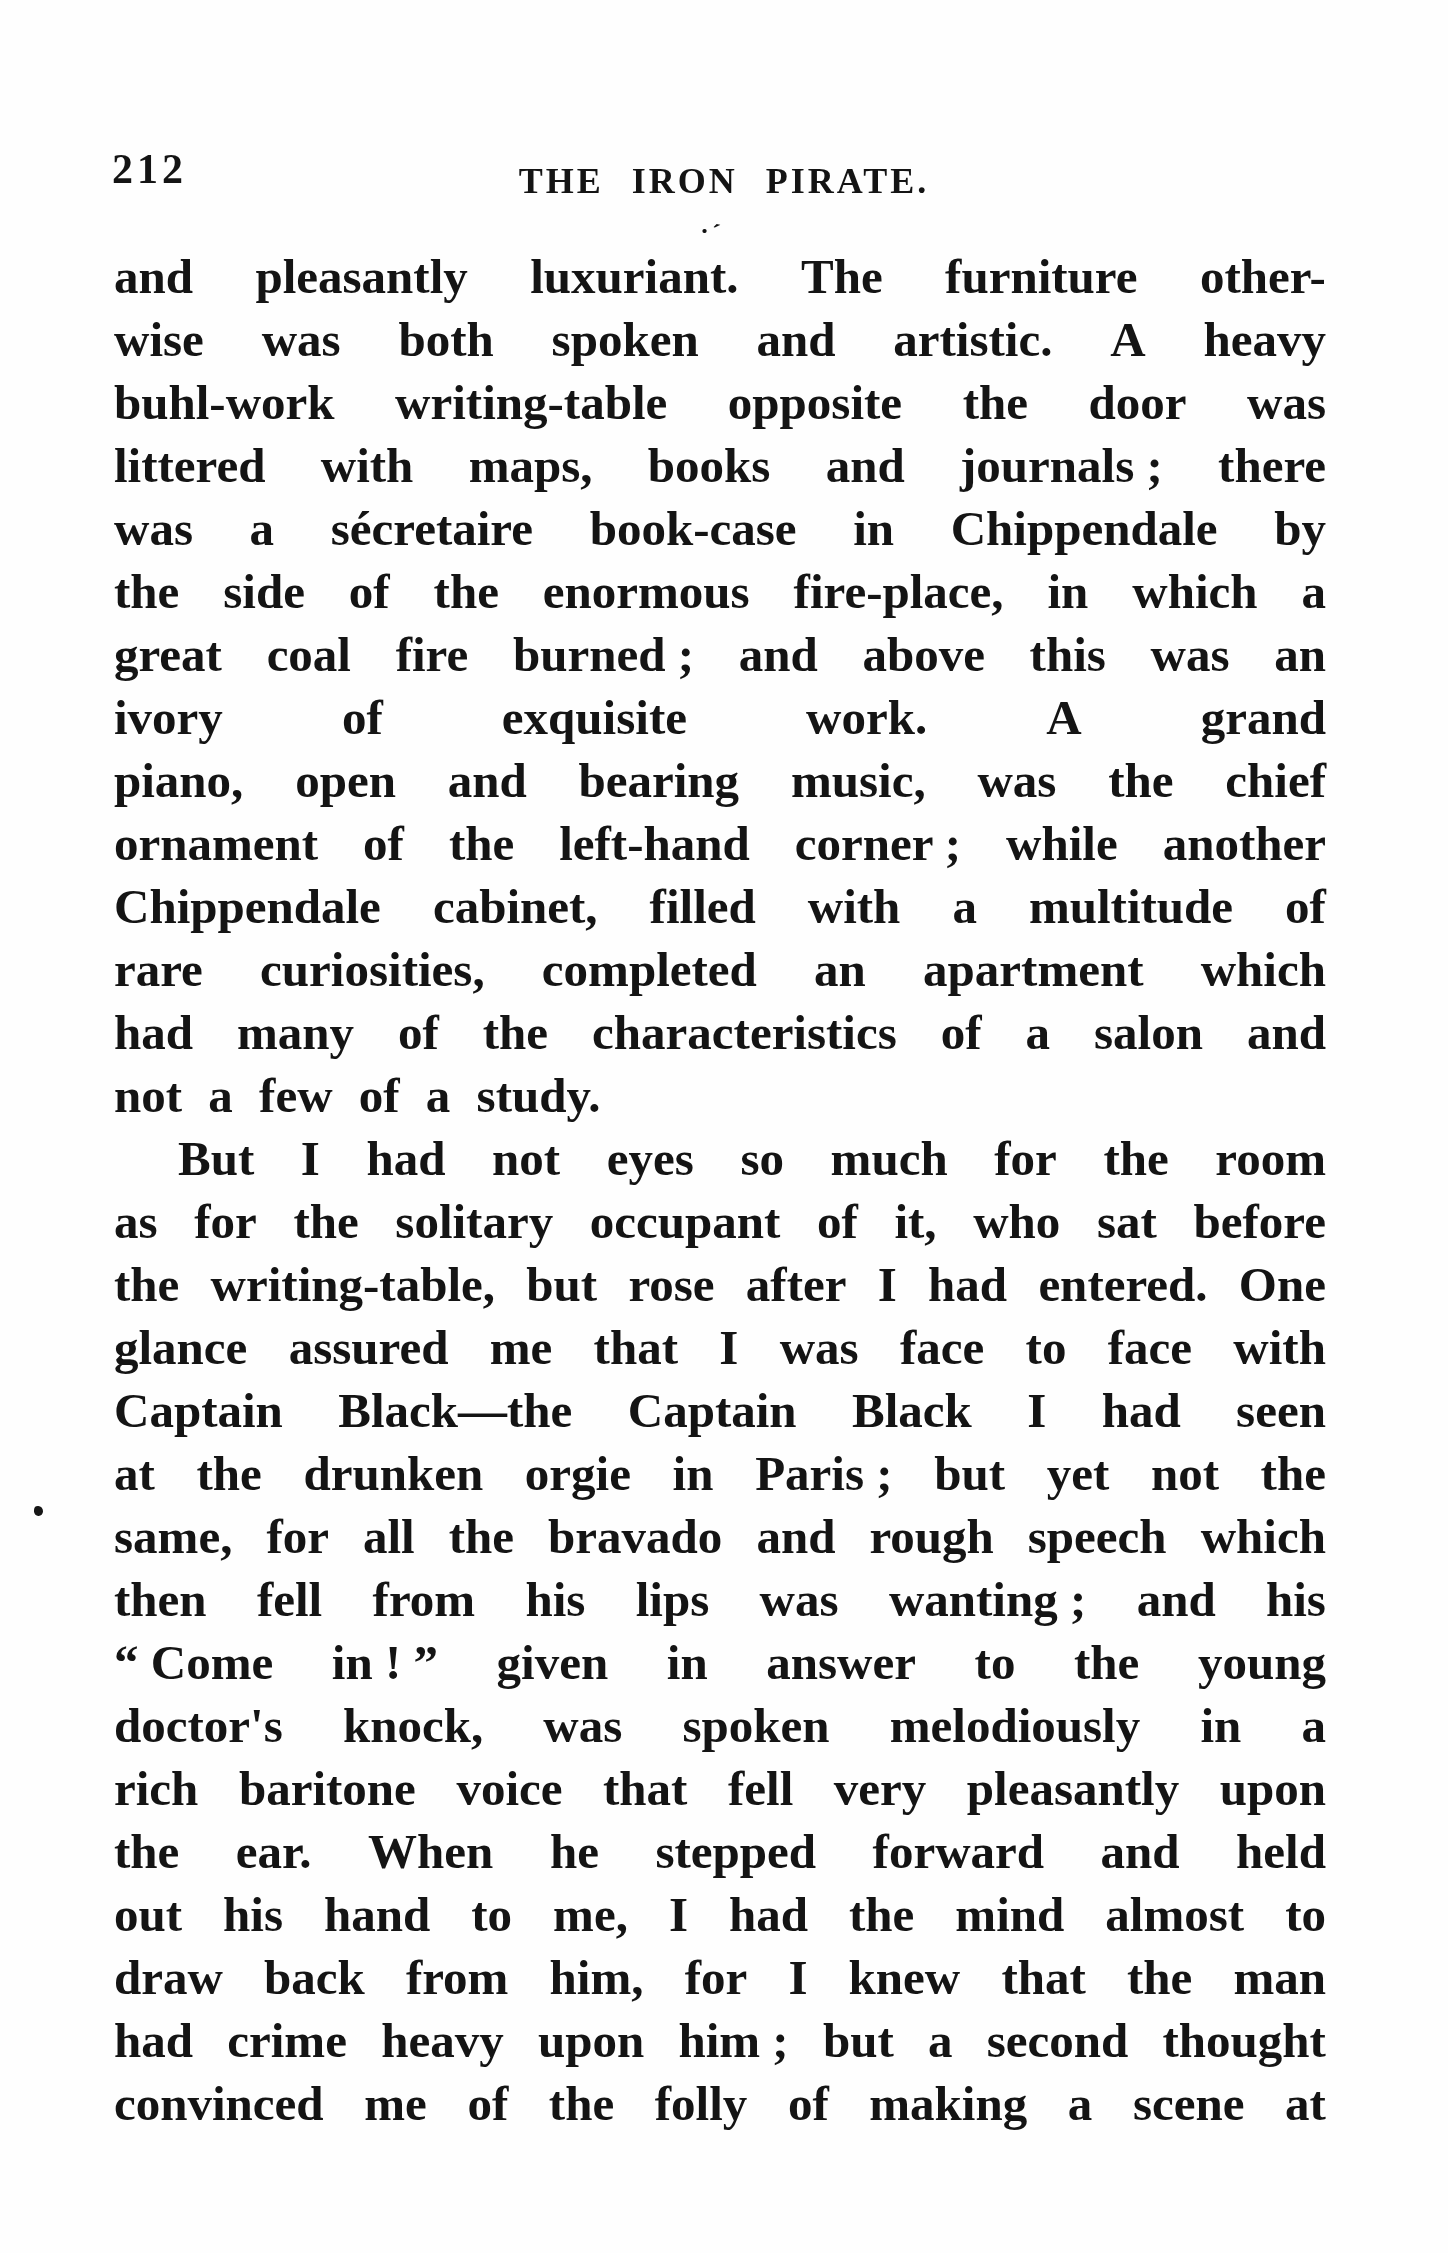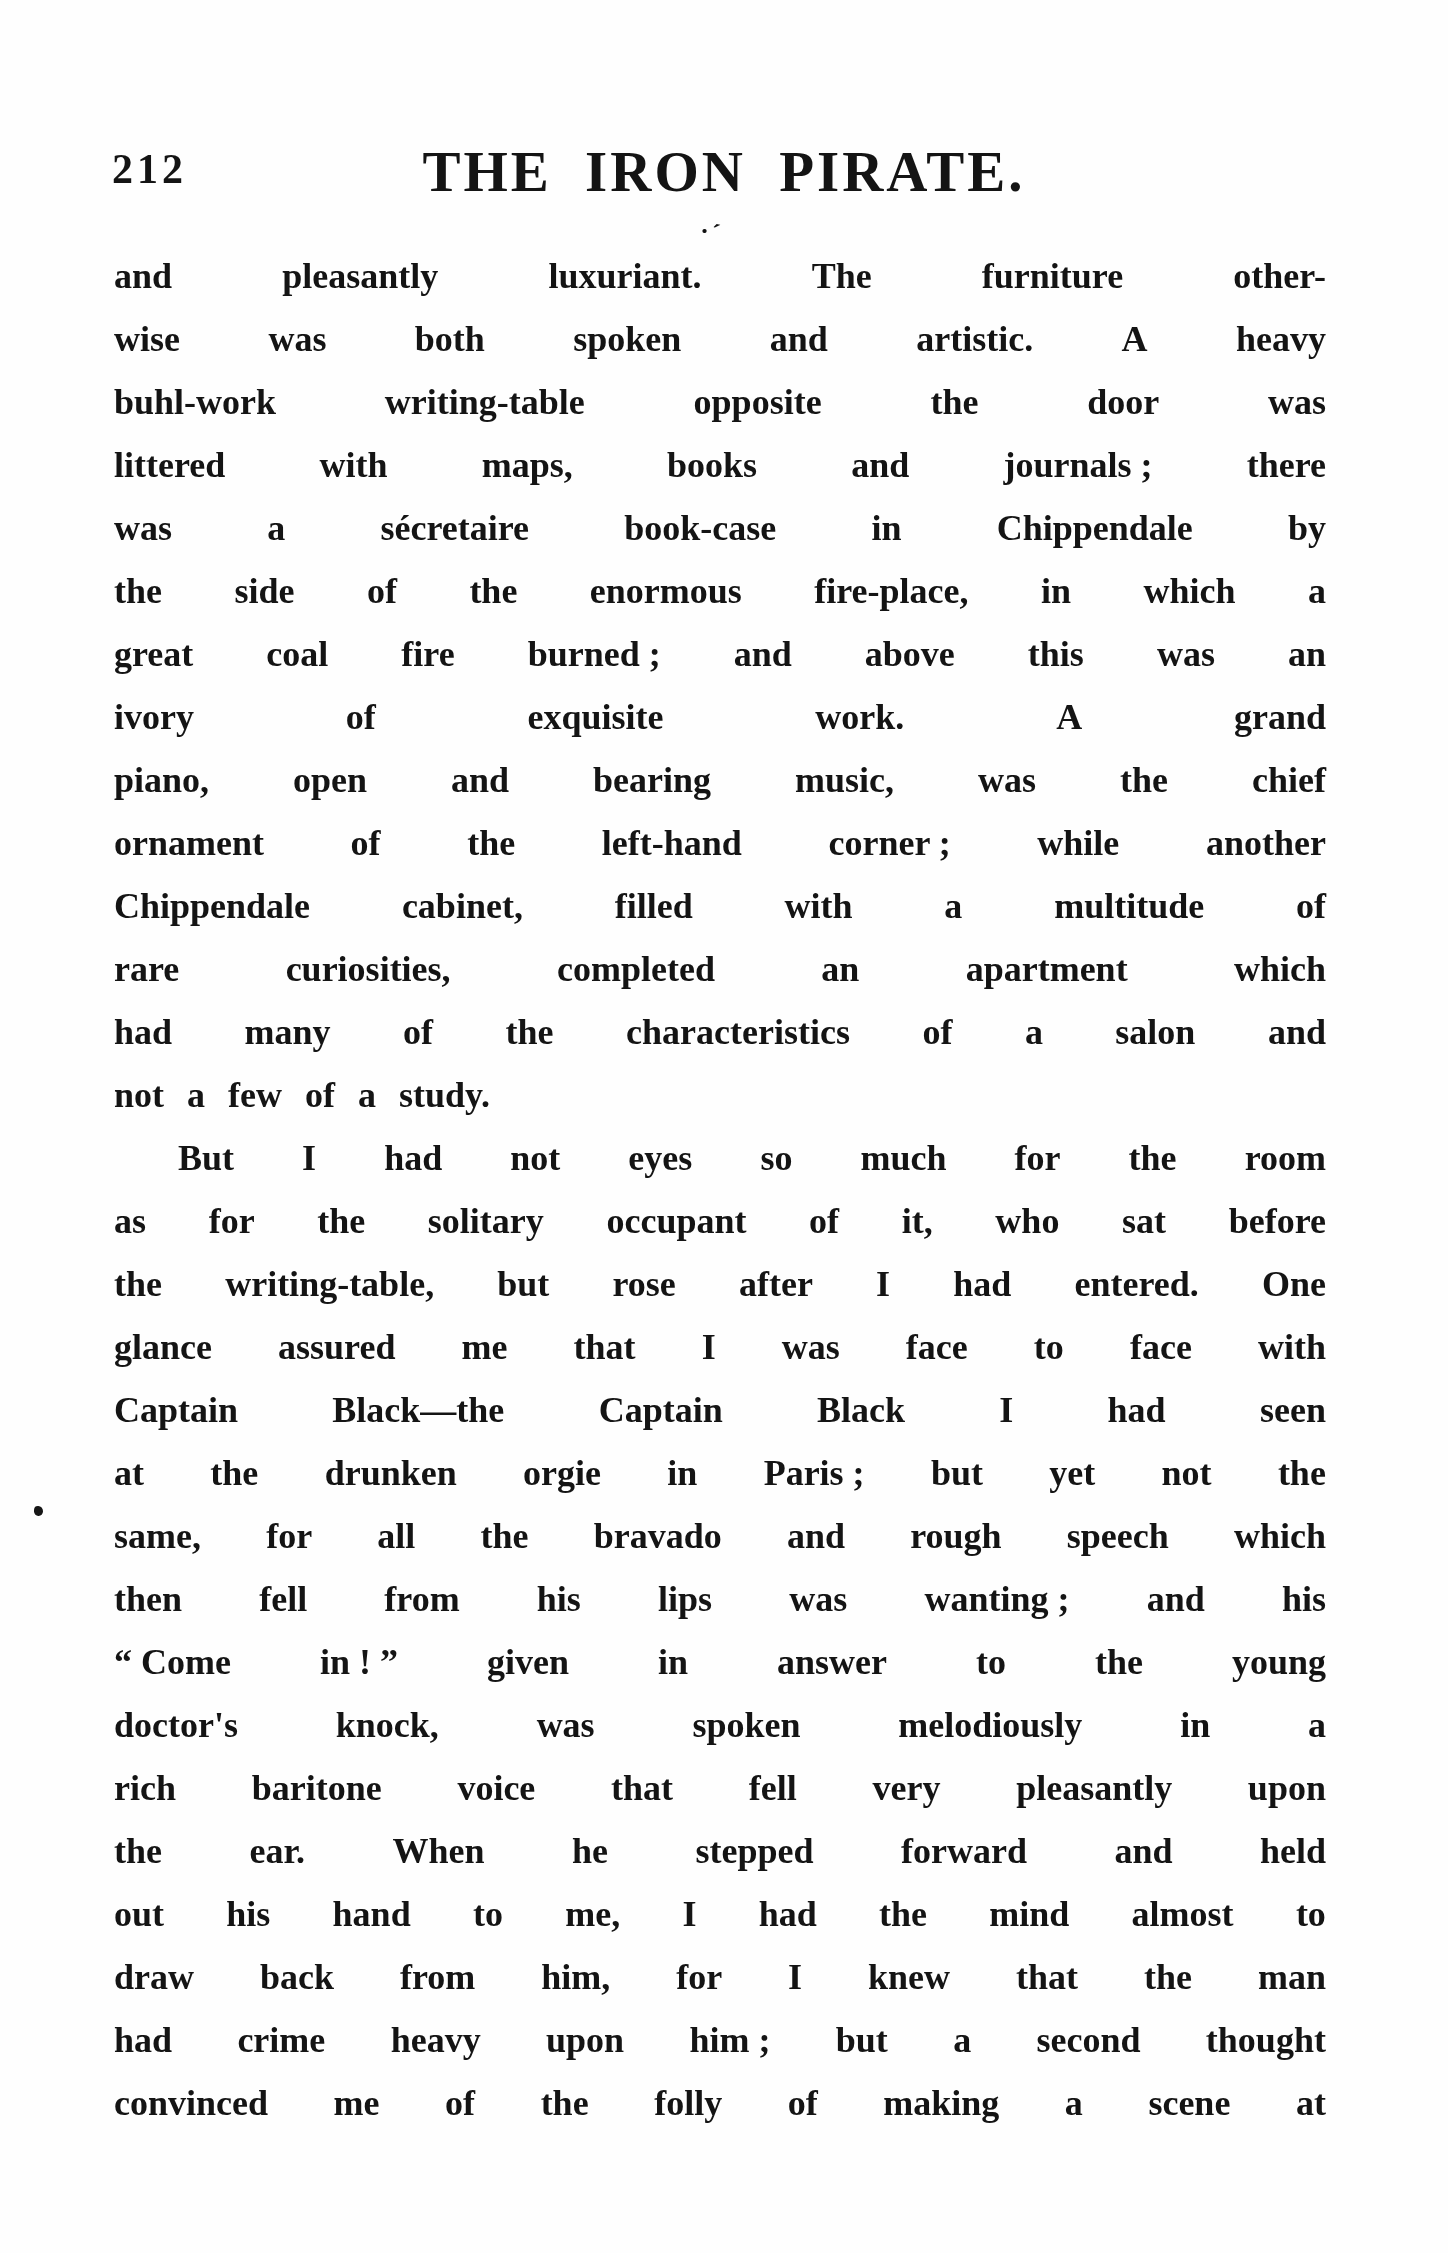--- a/index.html
+++ b/index.html
@@ -13,37 +13,37 @@
     overflow:hidden;
     font-weight:bold;
   }
   
   #header{position:absolute;top:140px;left:0;width:1448px;height:60px;}
   #page-number{
     position:absolute;left:112px;top:8px;
     font-size:42px;line-height:42px;letter-spacing:4px;
   }
   #running-title{
-    position:absolute;left:0;top:6px;width:1448px;
+    position:absolute;left:0;top:16px;width:1448px;
     text-align:center;
-    font-size:57px;line-height:51px;
+    font-size:36px;line-height:51px;
     letter-spacing:3px;word-spacing:16px;
   }
   
   #body-text{
     position:absolute;
     left:114px;top:245px;
     width:1212px;
   }
   .line{
     display:flex;
     justify-content:space-between;
     height:63px;
     line-height:63px;
-    font-size:36px;
+    font-size:49px;
     white-space:pre;
   }
   .line.no-justify{
     display:block;
     word-spacing:14px;
   }
   .line.indent{
     padding-left:64px;
   }
   .w{display:inline-block;}

